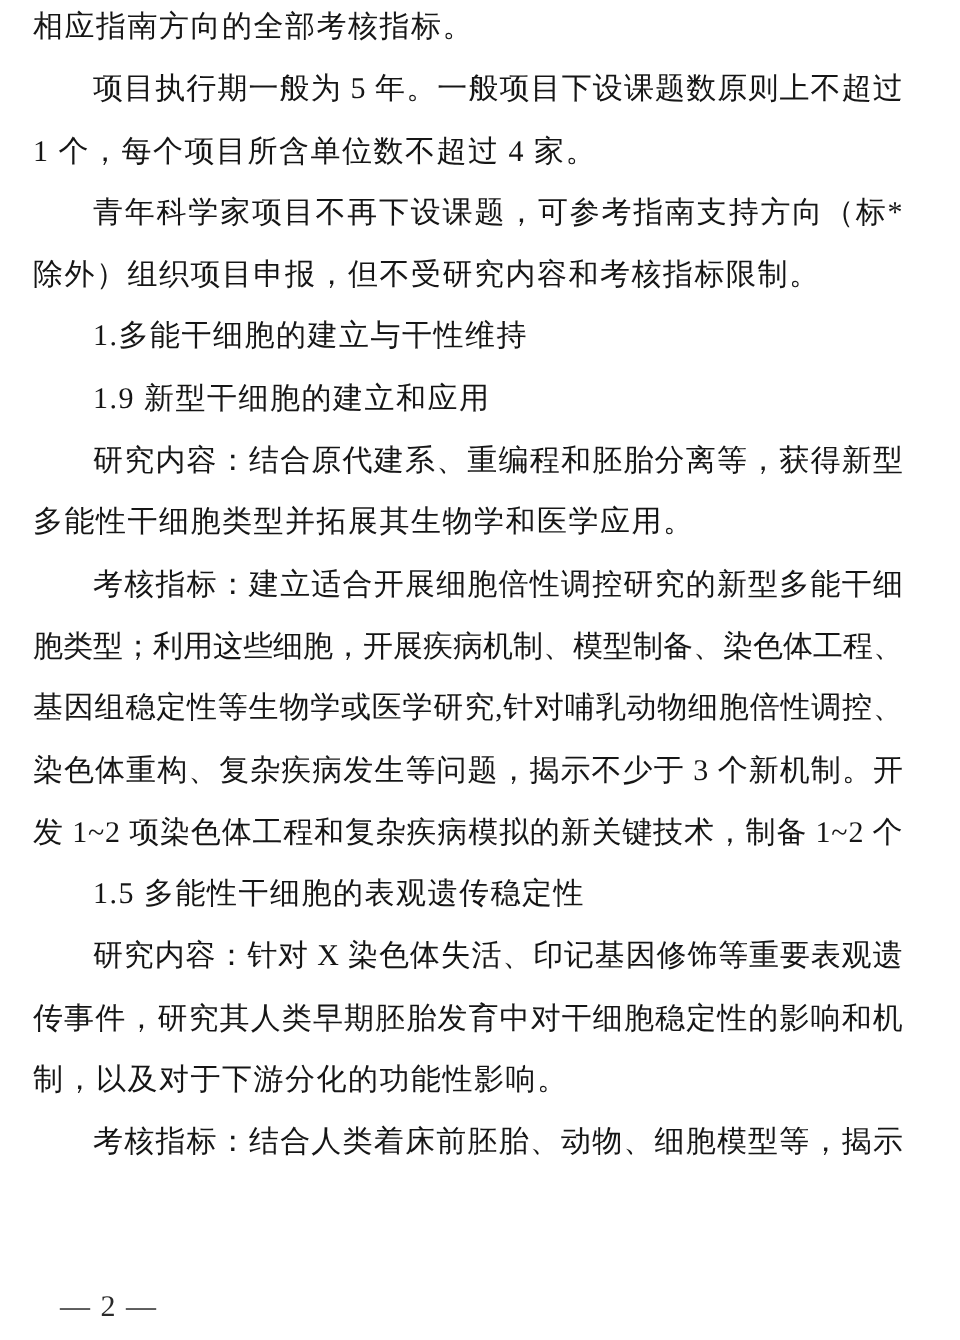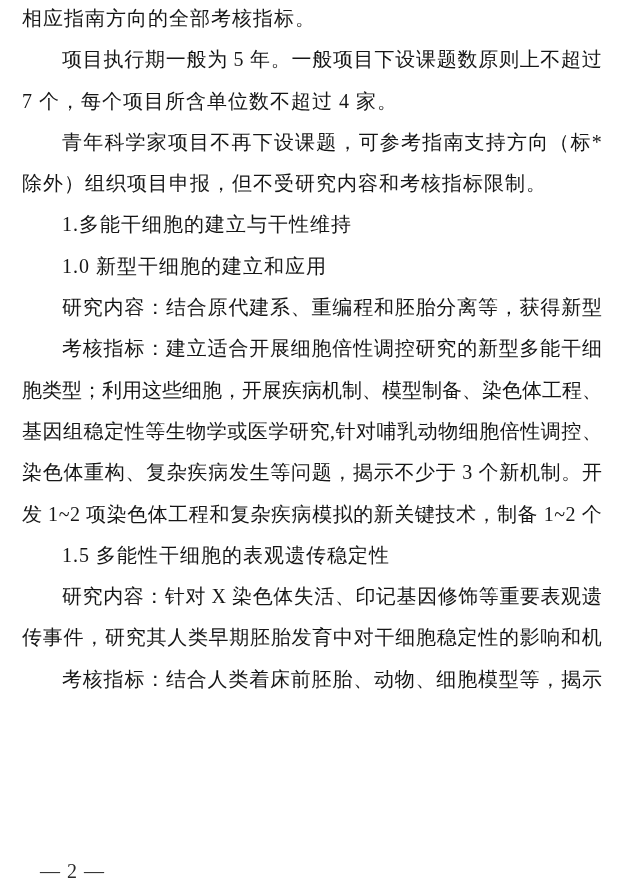--- a/index.html
+++ b/index.html
@@ -85,21 +85,21 @@
         <span>课</span>
         <span>题</span>
         <span>数</span>
         <span>原</span>
         <span>则</span>
         <span>上</span>
         <span>不</span>
         <span>超</span>
         <span>过</span>
       </div>
-      <div class="line">7 个，每个项目所含单位数不超过 4 家。</div>
+      <div class="line">1 个，每个项目所含单位数不超过 4 家。</div>
       <div class="line indent fill">
         <span>青</span>
         <span>年</span>
         <span>科</span>
         <span>学</span>
         <span>家</span>
         <span>项</span>
         <span>目</span>
         <span>不</span>
         <span>再</span>
@@ -116,21 +116,21 @@
         <span>支</span>
         <span>持</span>
         <span>方</span>
         <span>向</span>
         <span>（</span>
         <span>标</span>
         <span>*</span>
       </div>
       <div class="line">除外）组织项目申报，但不受研究内容和考核指标限制。</div>
       <div class="line indent">1.多能干细胞的建立与干性维持</div>
-      <div class="line indent">1.0 新型干细胞的建立和应用</div>
+      <div class="line indent">1.9 新型干细胞的建立和应用</div>
       <div class="line indent fill">
         <span>研</span>
         <span>究</span>
         <span>内</span>
         <span>容</span>
         <span>：</span>
         <span>结</span>
         <span>合</span>
         <span>原</span>
         <span>代</span>
@@ -145,20 +145,21 @@
         <span>胎</span>
         <span>分</span>
         <span>离</span>
         <span>等</span>
         <span>，</span>
         <span>获</span>
         <span>得</span>
         <span>新</span>
         <span>型</span>
       </div>
+      <div class="line">多能性干细胞类型并拓展其生物学和医学应用。</div>
       <div class="line indent fill">
         <span>考</span>
         <span>核</span>
         <span>指</span>
         <span>标</span>
         <span>：</span>
         <span>建</span>
         <span>立</span>
         <span>适</span>
         <span>合</span>
@@ -364,20 +365,21 @@
         <span>胞</span>
         <span>稳</span>
         <span>定</span>
         <span>性</span>
         <span>的</span>
         <span>影</span>
         <span>响</span>
         <span>和</span>
         <span>机</span>
       </div>
+      <div class="line">制，以及对于下游分化的功能性影响。</div>
       <div class="line indent fill">
         <span>考</span>
         <span>核</span>
         <span>指</span>
         <span>标</span>
         <span>：</span>
         <span>结</span>
         <span>合</span>
         <span>人</span>
         <span>类</span>

